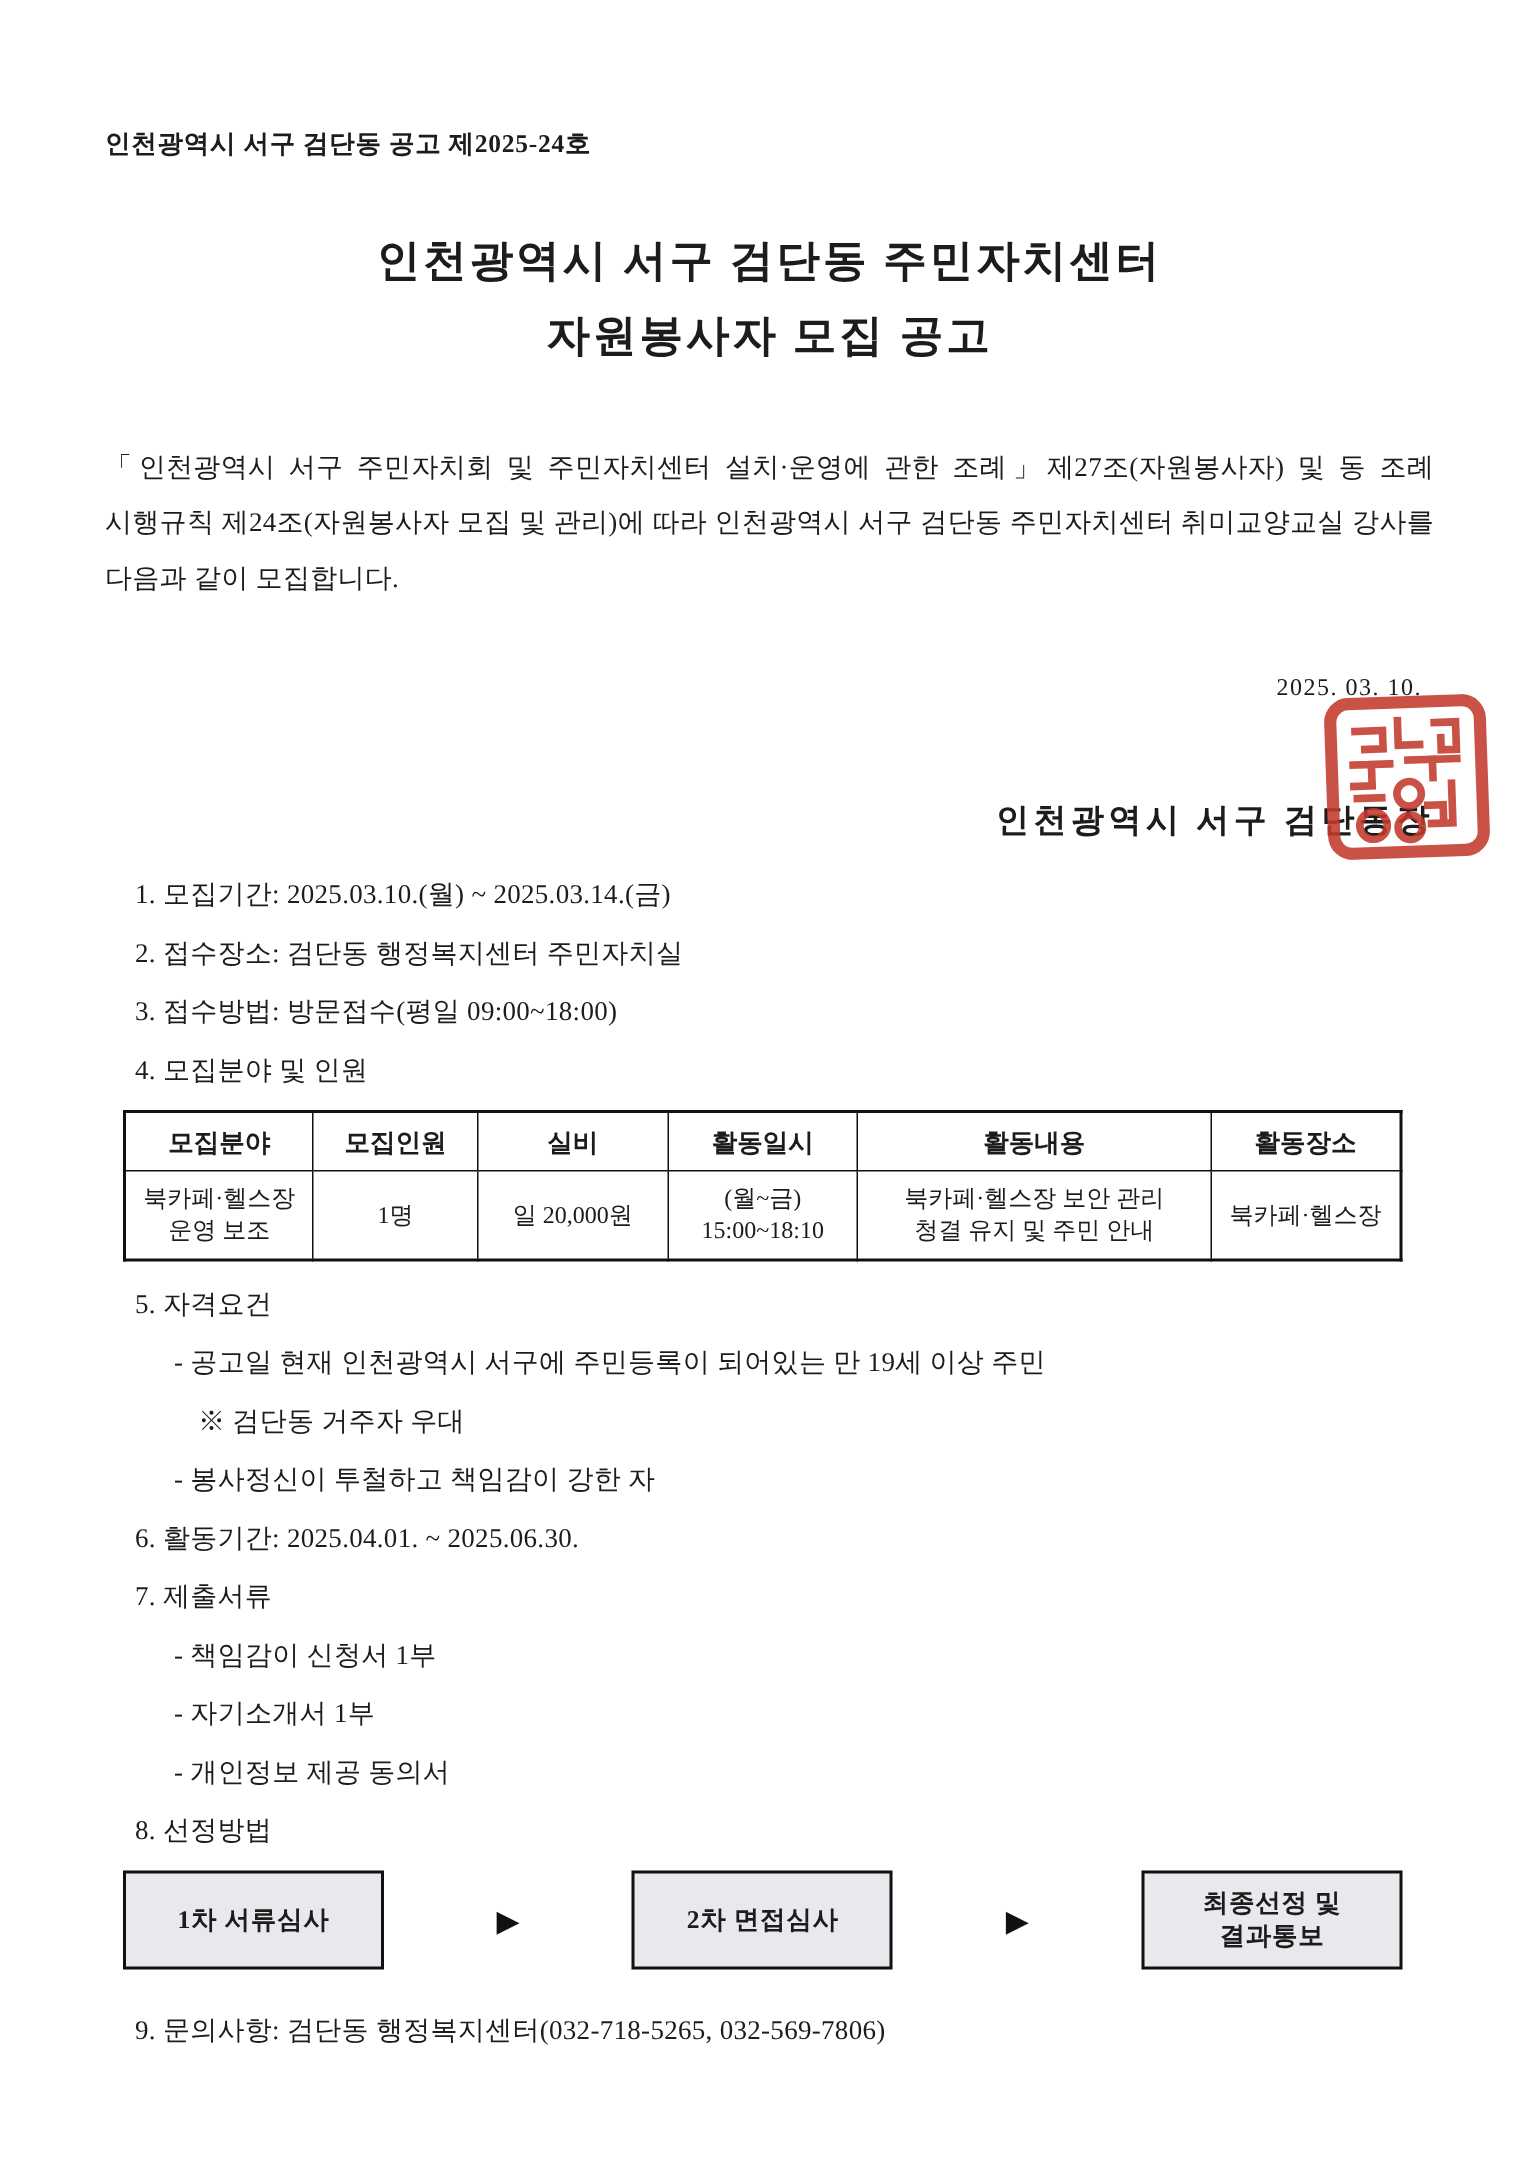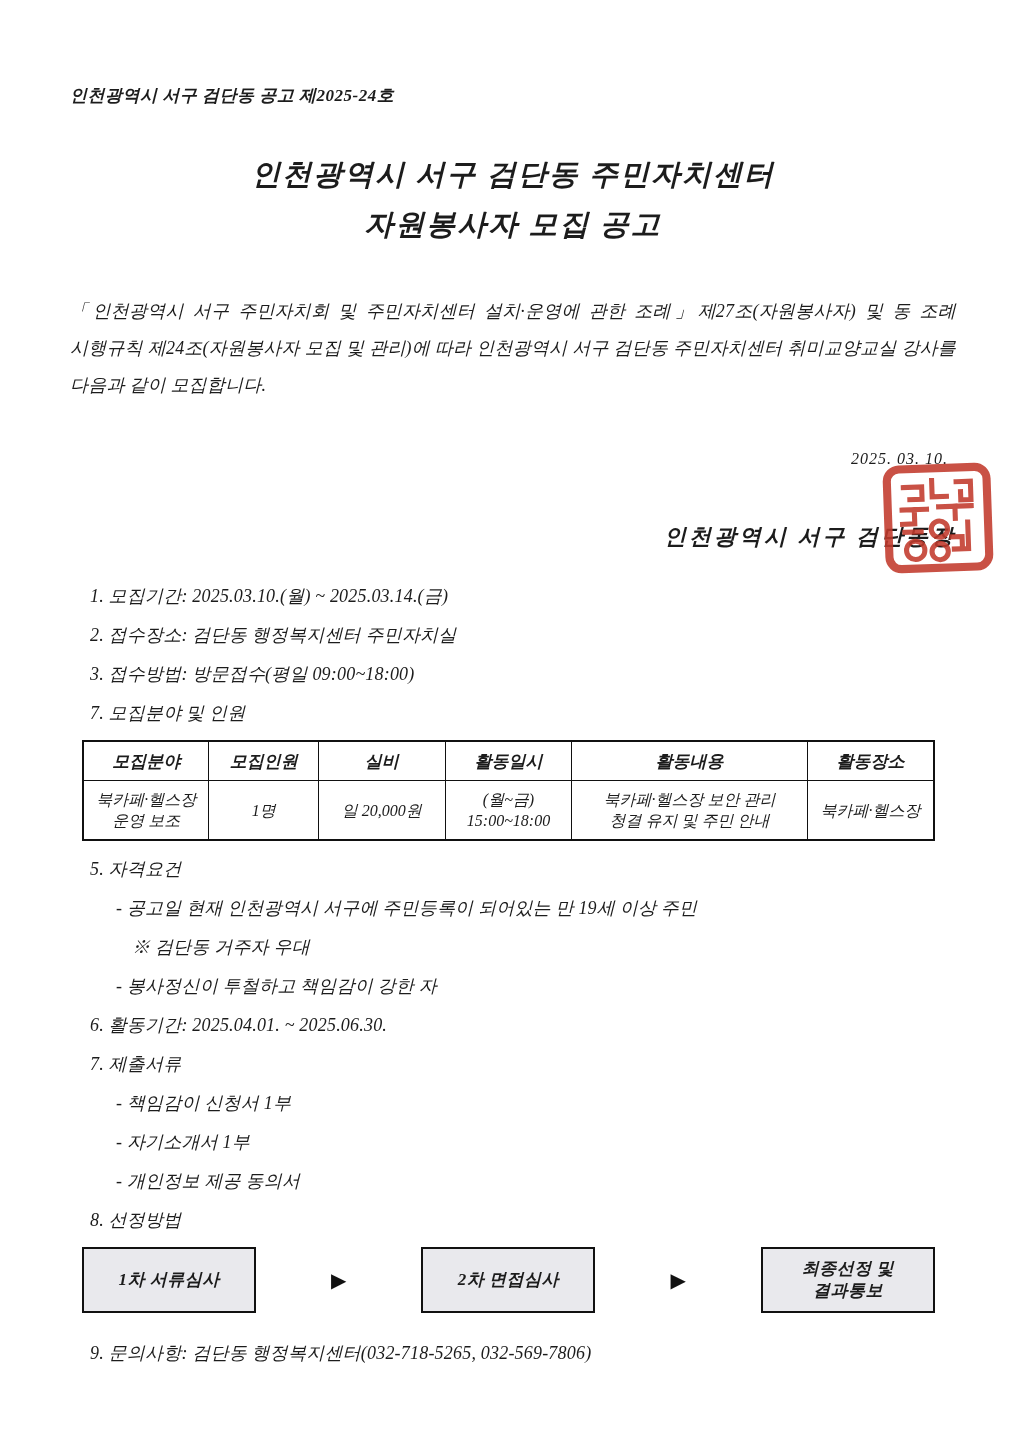--- a/index.html
+++ b/index.html
@@ -8,21 +8,20 @@
     background: #ffffff;
     color: #1c1c1c;
     font-family: "Liberation Serif", "DejaVu Serif", serif;
     position: relative;
     overflow: hidden;
   }
   .page {
     position: absolute; inset: 0;
     padding: 0 68px 16px 70px;
     box-sizing: border-box;
-    font-style: italic;
   }
   .notice-no {
     margin-top: 84px;
     font-size: 17px;
     font-weight: 700;
     letter-spacing: 0.5px;
   }
   .title-block {
     margin-top: 42px;
     text-align: center;
@@ -47,21 +46,21 @@
     padding-right: 8px;
   }
   .signer-row {
     position: relative;
     margin-top: 40px;
     height: 46px;
   }
   .signer {
     position: absolute;
     right: 0;
-    top: 14px;
+    top: 24px;
     font-size: 22px;
     font-weight: 700;
     letter-spacing: 3px;
   }
   .seal {
     position: absolute;
     right: -38px;
     top: -46px;
     width: 112px;
     height: 112px;
@@ -156,21 +155,21 @@
       <circle cx="56" cy="66" r="8"></circle>
       <circle cx="56" cy="88" r="8"></circle>
       <path d="M68 74 h10 v10"></path>
     </svg>
   </div>
 
   <div class="list">
     <div class="line lvl0">1. 모집기간: 2025.03.10.(월) ~ 2025.03.14.(금)</div>
     <div class="line lvl0">2. 접수장소: 검단동 행정복지센터 주민자치실</div>
     <div class="line lvl0">3. 접수방법: 방문접수(평일 09:00~18:00)</div>
-    <div class="line lvl0">7. 모집분야 및 인원</div>
+    <div class="line lvl0">4. 모집분야 및 인원</div>
 
     <table class="recruit-table">
       <colgroup>
         <col class="col1">
           <col class="col2">
           <col class="col3">
         <col class="col4">
           <col class="col5">
           <col class="col6">
       </colgroup>
@@ -184,21 +183,21 @@
           <th>활동장소</th>
         </tr>
       </thead>
       <tbody>
         <tr>
           <td>북카페·헬스장
 운영 보조</td>
           <td>1명</td>
           <td>일 20,000원</td>
           <td>(월~금)
-15:00~18:00</td>
+15:00~18:10</td>
           <td>북카페·헬스장 보안 관리
 청결 유지 및 주민 안내</td>
           <td>북카페·헬스장</td>
         </tr>
       </tbody>
     </table>
 
     <div class="line lvl0">5. 자격요건</div>
     <div class="line lvl1">- 공고일 현재 인천광역시 서구에 주민등록이 되어있는 만 19세 이상 주민</div>
     <div class="line lvl2">※ 검단동 거주자 우대</div>

